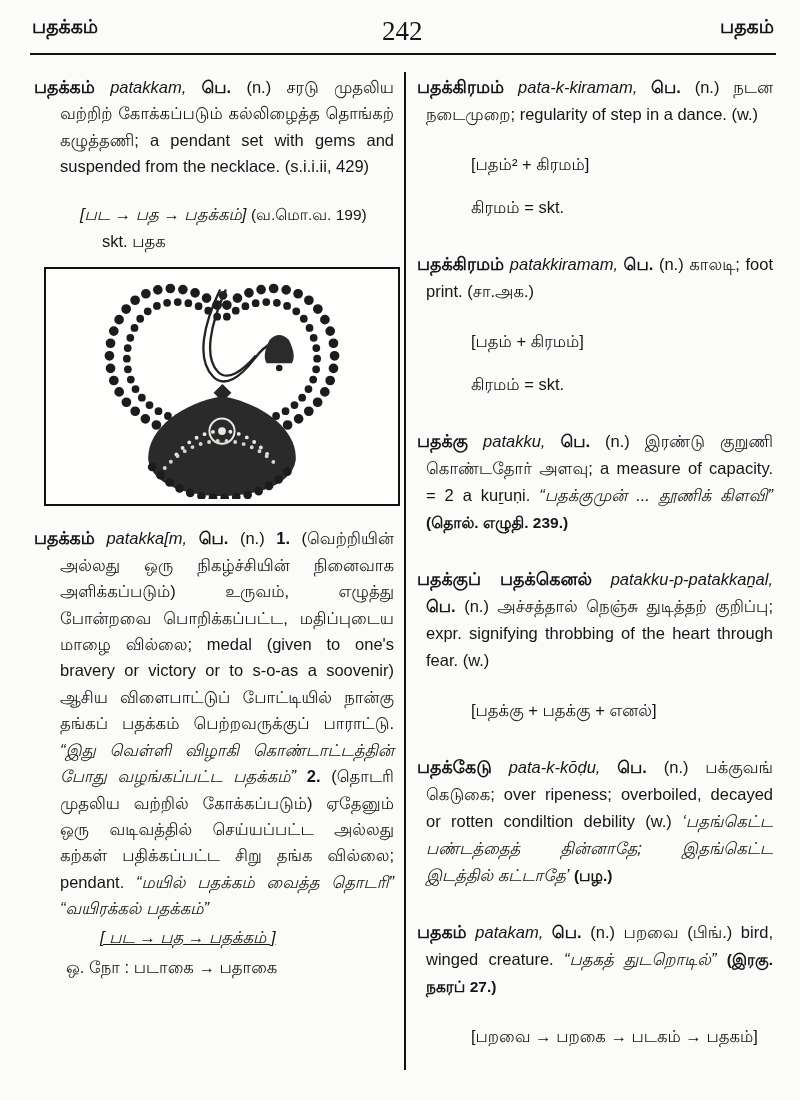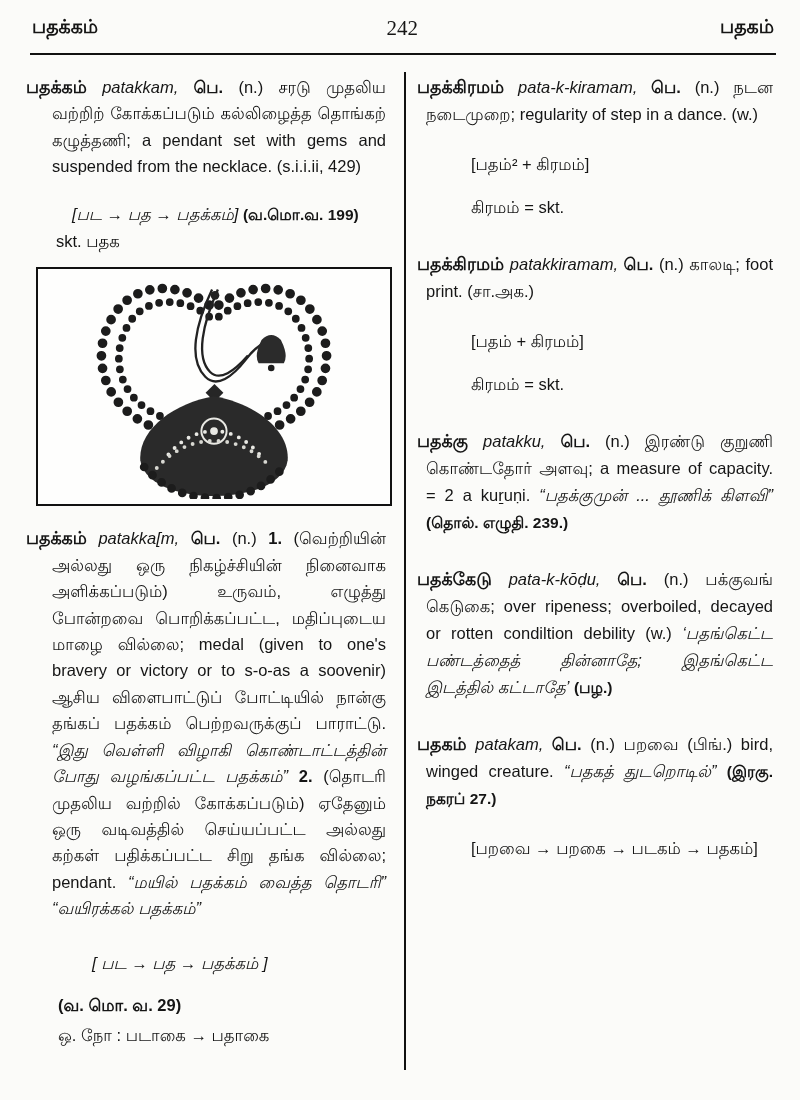--- a/index.html
+++ b/index.html
@@ -10,28 +10,28 @@
     font-family: "Liberation Sans", sans-serif;
     position: relative;
     overflow: hidden;
   }
   .page { position: absolute; inset: 0; }
 
   
   .hdr { position: absolute; top: 16px; left: 32px; right: 26px;
          display: flex; justify-content: space-between; align-items: baseline; }
   .hdr .word { font-weight: bold; font-size: 19px; }
-  .hdr .pageno { font-family: "Liberation Serif", serif; font-size: 21px; font-weight: normal;
+  .hdr .pageno { font-family: "Liberation Serif", serif; font-size: 27px; font-weight: normal;
                  position: absolute; left: 50%; transform: translateX(-52%); text-align: center; }
   .rule { position: absolute; top: 53px; left: 30px; right: 24px; height: 2px; background: #111; }
   .divider { position: absolute; top: 72px; left: 404px; width: 2px; height: 998px; background: #111; }
 
   
   .col { position: absolute; top: 74px; font-size: 16.5px; line-height: 27px; text-align: justify; }
-  .col-left  { left: 26px;  width: 360px; }
+  .col-left  { left: 34px;  width: 360px; }
   .col-right { left: 417px; width: 356px; }
 
   .hw  { font-weight: bold; font-size: 17.5px; }
   .tr  { font-style: italic; }
   .pos { font-weight: bold; }
   .num { font-weight: bold; }
   .q   { font-style: italic; font-weight: 400; }
   .rf  { font-weight: bold; font-size: 15.5px; }
 
   .entry { padding-left: 26px; text-indent: -26px; }
@@ -39,23 +39,23 @@
 
   .ety  { margin-top: 23px; }
   .note { margin-top: 16px; }
   .col-right .ety, .col-right .note { margin-left: 54px; }
   .ety:empty, .note:empty, .ref:empty { display: none; }
 
   .ent { margin-bottom: 30px; }
 
   
   .e1-ety { margin-top: 21px; margin-left: 46px; font-style: italic; }
-  .e1-ety .rf { font-style: normal; font-weight: bold; }
-  .e1-skt { margin-left: 30px; }
-  .e2-ety { margin-top: 28px; margin-left: 66px; font-style: italic; }
+  .e1-ety .rf { font-style: normal; font-weight: normal; }
+  .e1-skt { margin-left: 68px; }
+  .e2-ety { margin-top: 2px; margin-left: 66px; font-style: italic; text-decoration: underline; }
   .e2-ref { margin-top: 16px; margin-left: 32px; font-weight: bold; }
   .e2-note { margin-top: 4px; margin-left: 32px; }
 
   
   .figure { margin: 13px 0 19px 10px; width: 356px; height: 239px;
             border: 2px solid #111; background: #fefefd;
             display: flex; align-items: center; justify-content: center; }
   .figure svg { display: block; }
 
   .lh26 { line-height: 26.4px; }
@@ -112,21 +112,20 @@
           <path d="M116,200 C132,182 152,172 175,172 C198,172 218,182 234,200" fill="none" stroke="#d8d8d2" stroke-width="4" stroke-linecap="round" stroke-dasharray="0 9"></path>
 
           <path d="M103,199 C124,222 148,231 175,231 C202,231 226,222 247,199" fill="none" stroke="#1c1c1c" stroke-width="9" stroke-linecap="round" stroke-dasharray="0 12"></path>
         </g>
       </svg>
     </div>
 
     <div>
       <p class="entry"><b class="hw">பதக்கம்</b> <i class="tr">patakka[m,</i> <b class="pos">பெ.</b> <span>(n.)</span> <b class="num">1.</b> <span>(வெற்றியின் அல்லது ஒரு நிகழ்ச்சியின் நினைவாக அளிக்கப்படும்) உருவம், எழுத்து போன்றவை பொறிக்கப்பட்ட, மதிப்புடைய மாழை வில்லை; medal (given to one's bravery or victory or to s-o-as a soovenir) ஆசிய விளைபாட்டுப் போட்டியில் நான்கு தங்கப் பதக்கம் பெற்றவருக்குப் பாராட்டு.</span> <i class="q">“இது வெள்ளி விழாகி கொண்டாட்டத்தின் போது வழங்கப்பட்ட பதக்கம்”</i> <b class="num">2.</b> <span>(தொடரி முதலிய வற்றில் கோக்கப்படும்) ஏதேனும் ஒரு வடிவத்தில் செய்யப்பட்ட அல்லது கற்கள் பதிக்கப்பட்ட சிறு தங்க வில்லை; pendant.</span> <i class="q">“மயில் பதக்கம் வைத்த தொடரி” “வயிரக்கல் பதக்கம்”</i></p>
       <p class="e2-ety">[ பட → பத → பதக்கம் ]</p>
-      <p class="e2-ref">(வ. மொ. வ. 29)</p>
       <p class="e2-note">ஒ. நோ : படாகை → பதாகை</p>
     </div>
 
   </div>
 
   <div class="col col-right">
 
     <div class="ent">
       <p class="entry"><b class="hw">பதக்கிரமம்</b> <i class="tr">pata-k-kiramam,</i> <b class="pos">பெ.</b> <span>(n.)</span> <span>நடன நடைமுறை; regularity of step in a dance. (w.)</span></p>
       <p class="ety">[பதம்² + கிரமம்]</p>
@@ -136,20 +135,24 @@
     <div class="ent">
       <p class="entry"><b class="hw">பதக்கிரமம்</b> <i class="tr">patakkiramam,</i> <b class="pos">பெ.</b> <span>(n.)</span> <span>காலடி; foot print. (சா.அக.)</span></p>
       <p class="ety">[பதம் + கிரமம்]</p>
       <p class="note">கிரமம் = skt.</p>
     </div>
 
     <div class="ent">
       <p class="entry"><b class="hw">பதக்கு</b> <i class="tr">patakku,</i> <b class="pos">பெ.</b> <span>(n.)</span> <span>இரண்டு குறுணி கொண்டதோர் அளவு; a measure of capacity. = 2 a kuṟuṇi.</span> <i class="q">“பதக்குமுன் ... தூணிக் கிளவி”</i> <b class="rf">(தொல். எழுதி. 239.)</b></p>
     </div>
 
+    <div class="ent">
+      <p class="entry"><b class="hw">பதக்குப் பதக்கெனல்</b> <i class="tr">patakku-p-patakkaṉal,</i> <b class="pos">பெ.</b> <span>(n.)</span> <span>அச்சத்தால் நெஞ்சு துடித்தற் குறிப்பு; expr. signifying throbbing of the heart through fear. (w.)</span></p>
+      <p class="ety">[பதக்கு + பதக்கு + எனல்]</p>
+    </div>
 
     <div class="ent">
       <p class="entry"><b class="hw">பதக்கேடு</b> <i class="tr">pata-k-kōḍu,</i> <b class="pos">பெ.</b> <span>(n.)</span> <span>பக்குவங் கெடுகை; over ripeness; overboiled, decayed or rotten condiltion debility (w.)</span> <i class="q">‘பதங்கெட்ட பண்டத்தைத் தின்னாதே; இதங்கெட்ட இடத்தில் கட்டாதே’</i> <b class="rf">(பழ.)</b></p>
     </div>
 
     <div class="ent">
       <p class="entry"><b class="hw">பதகம்</b> <i class="tr">patakam,</i> <b class="pos">பெ.</b> <span>(n.)</span> <span>பறவை (பிங்.) bird, winged creature.</span> <i class="q">“பதகத் துடறொடில்”</i> <b class="rf">(இரகு. நகரப் 27.)</b></p>
       <p class="ety">[பறவை → பறகை → படகம் → பதகம்]</p>
     </div>
 

